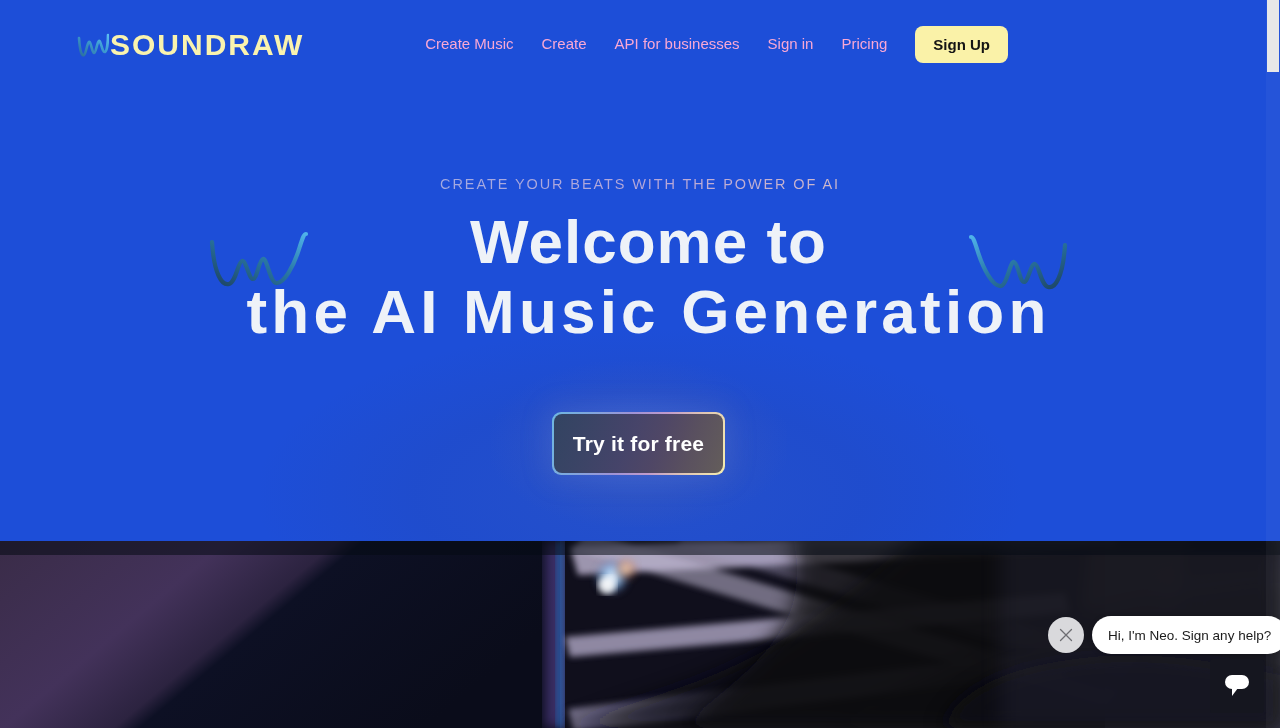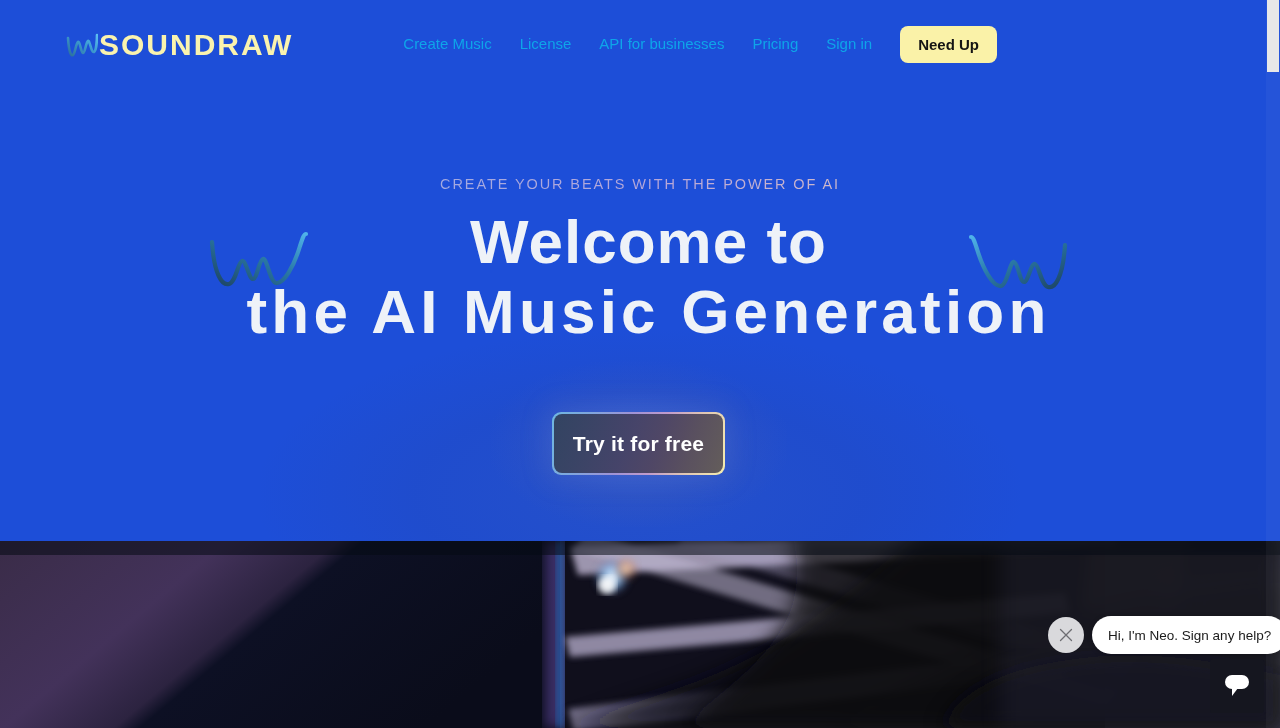--- a/index.html
+++ b/index.html
@@ -12,21 +12,21 @@
 
   #page {
     position:relative;
     width:1280px; height:728px;
     background:#060b14;
     overflow:hidden;
   }
 
   
   #header {
-    position:absolute; top:0; left:0;
+    position:absolute; top:0; left:11px;
     width:1068px; height:88px;
     display:flex; align-items:center;
     z-index:30;
     padding-left:20px;
   }
 
   #logo {
     position:absolute; left:66px; top:24px;
     display:flex; align-items:flex-end; height:36px;
     cursor:pointer;
@@ -38,21 +38,21 @@
     letter-spacing:2.0px;
     line-height:30px;
     font-family:"Liberation Sans", sans-serif;
   }
 
   #nav {
     position:absolute; right:71px; top:0;
     height:88px; display:flex; align-items:center; gap:0;
   }
   .nav-link {
-    color:#0ea5e9; font-size:15px; text-decoration:none;
+    color:#f9a8d4; font-size:15px; text-decoration:none;
     padding:0 14px; white-space:nowrap; cursor:pointer;
     line-height:88px;
   }
   #signup-btn {
     margin-left:14px;
     background:#faf2a8;
     color:#141414;
     font-size:15px; font-weight:bold;
     border:none; border-radius:8px;
     padding:0 18px; height:37px;
@@ -344,25 +344,25 @@
             <stop offset="100%" stop-color="#5bbdf0"></stop>
           </linearGradient>
         </defs>
         <path d="M2 9 C3 24, 5 27, 7 26 C9 25, 10 14, 12 13 C14 12, 15 24, 17 24 C19 24, 20 13, 22 12 C24 11, 25 24, 28 23 C30 22, 31 12, 31 6" fill="none" stroke="url(#lg)" stroke-width="2.6" stroke-linecap="round" stroke-linejoin="round"></path>
       </svg>
       <span id="logo-word">SOUNDRAW</span>
     </div>
 
     <nav id="nav">
       <a class="nav-link" href="#">Create Music</a>
-      <a class="nav-link" href="#">License</a>
+      <a class="nav-link" href="#">Create</a>
       <a class="nav-link" href="#">API for businesses</a>
+      <a class="nav-link" href="#">Sign in</a>
       <a class="nav-link" href="#">Pricing</a>
-      <a class="nav-link" href="#">Sign in</a>
-      <button id="signup-btn">Need Up</button>
+      <button id="signup-btn">Sign Up</button>
     </nav>
   </div>
 
   <button id="chat-close">
     <svg viewBox="0 0 14 14">
       <path d="M1.5 1.5 L12.5 12.5 M12.5 1.5 L1.5 12.5" stroke="#6d6d72" stroke-width="1.3" stroke-linecap="round"></path>
     </svg>
   </button>
 
   <div id="chat-bubble">

